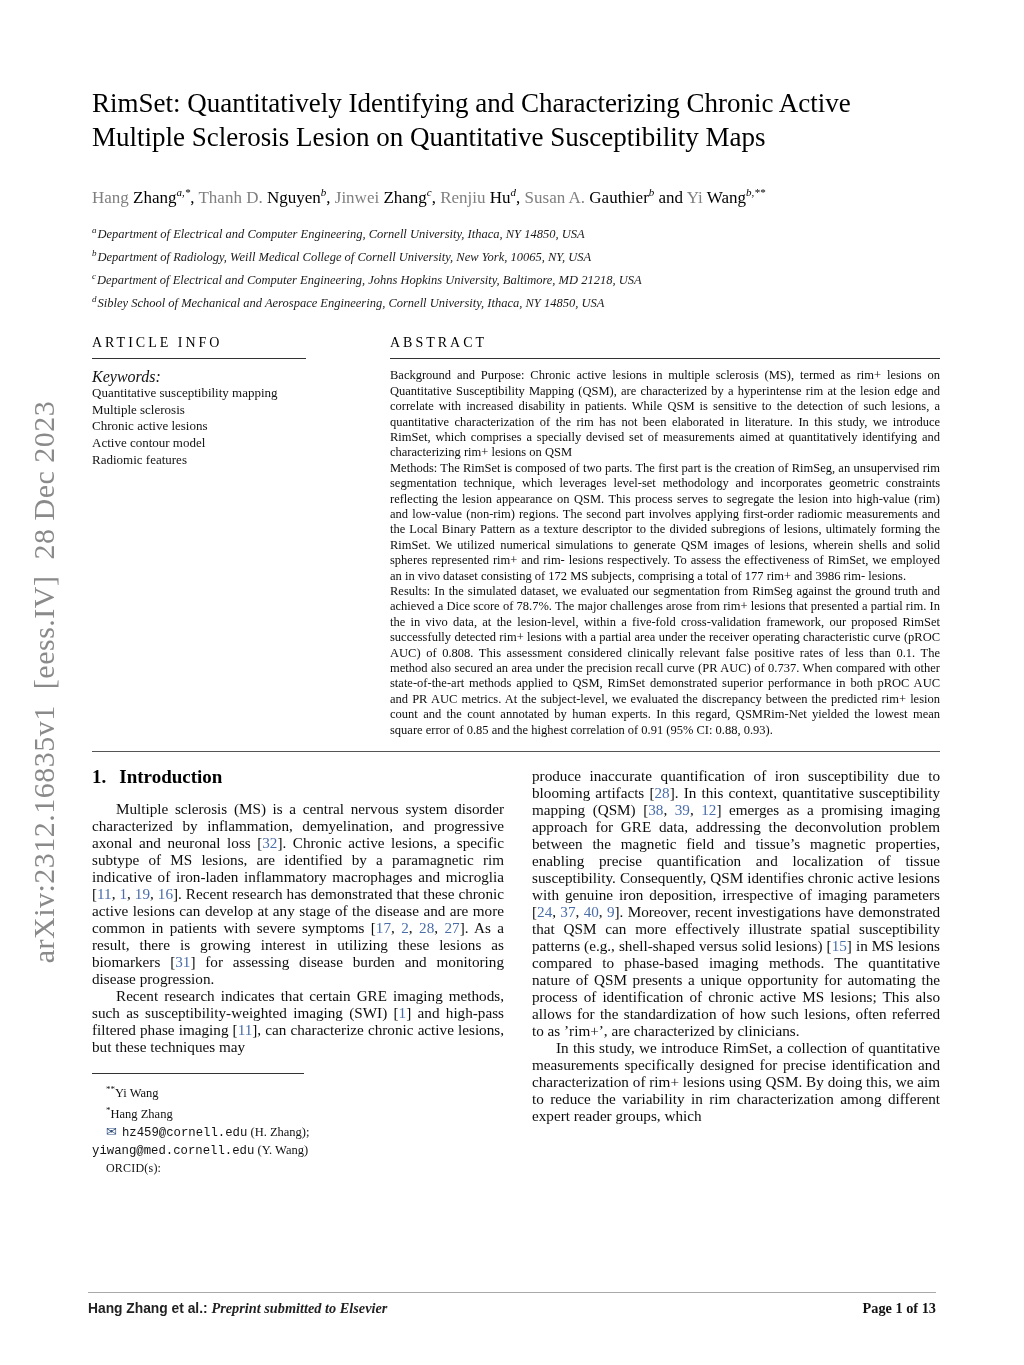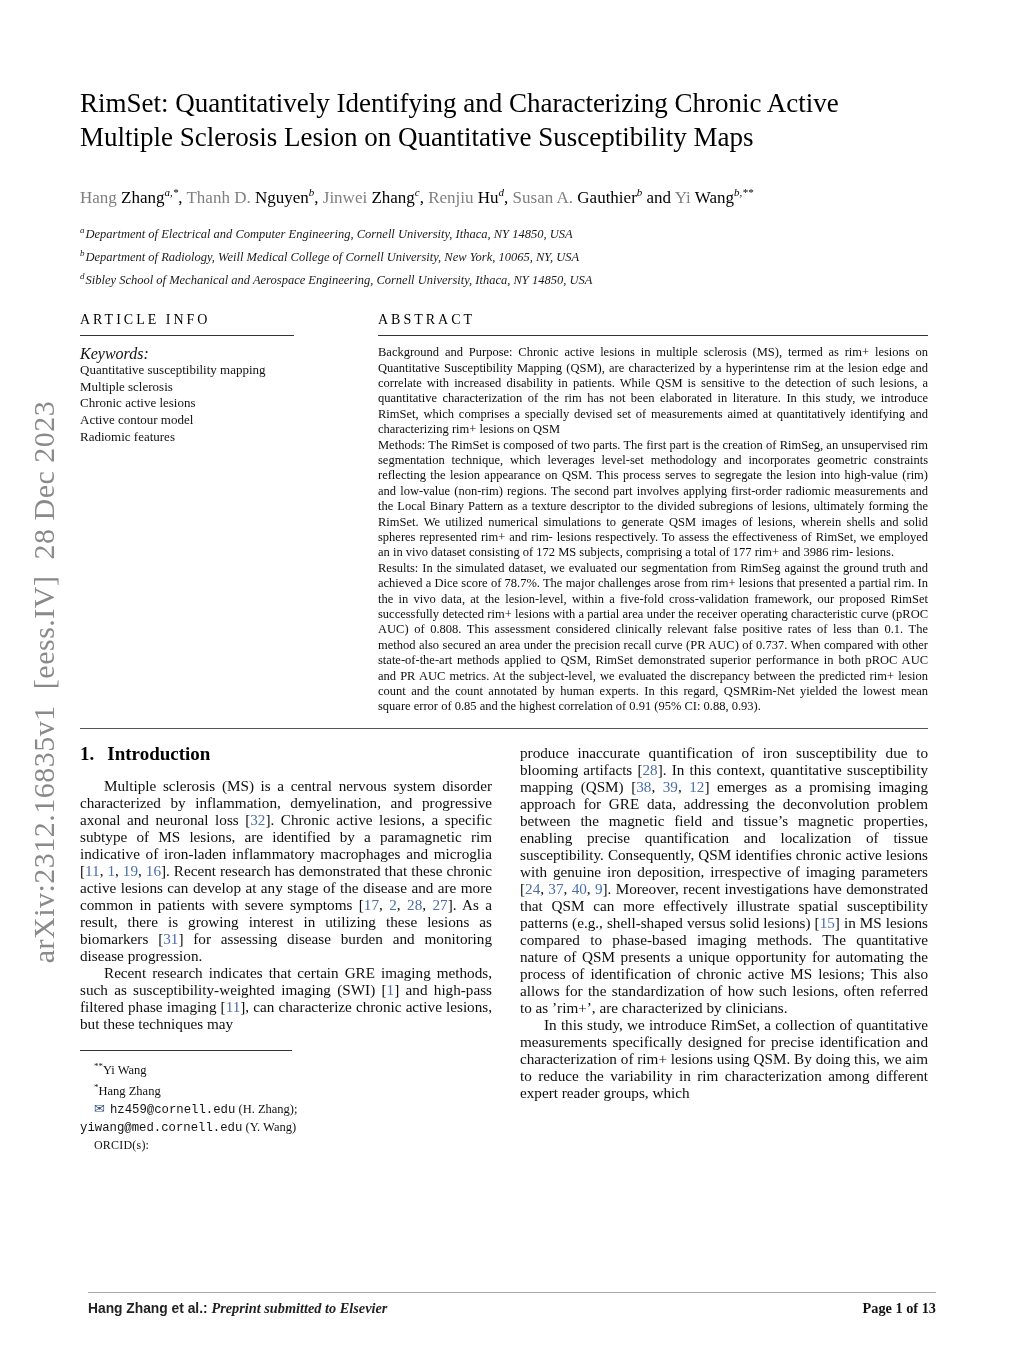--- a/index.html
+++ b/index.html
@@ -6,21 +6,21 @@
   .page {
     position:relative; width:1024px; height:1365px; background:#ffffff;
     font-family:"Liberation Serif", serif; color:#111; overflow:hidden;
   }
   
   .watermark {
     position:absolute; left:44px; top:682px;
     transform:translate(-50%,-50%) rotate(-90deg);
     font-size:30px; color:#8a8a8a; white-space:pre; letter-spacing:0.5px;
   }
-  .content { position:absolute; left:80px; top:86px; width:848px; }
+  .content { position:absolute; left:92px; top:86px; width:848px; }
 
   .title { font-size:27px; line-height:34px; font-weight:normal; margin:0; color:#000; }
 
   .authors { margin-top:32px; font-size:17px; color:#000; }
   .authors .first { color:#7f7f7f; }
   .authors .last  { color:#000; }
   .authors sup { font-size:11px; font-style:italic; }
 
   .affiliations { margin-top:13px; }
   .affil { font-style:italic; font-size:12.5px; line-height:19px; color:#1a1a1a; }
@@ -83,20 +83,21 @@
       <span class="author"><span class="first">Thanh D. </span><span class="last">Nguyen</span><sup>b</sup><span>,  </span></span>
       <span class="author"><span class="first">Jinwei </span><span class="last">Zhang</span><sup>c</sup><span>,  </span></span>
       <span class="author"><span class="first">Renjiu </span><span class="last">Hu</span><sup>d</sup><span>,  </span></span>
       <span class="author"><span class="first">Susan A. </span><span class="last">Gauthier</span><sup>b</sup><span> and  </span></span>
       <span class="author"><span class="first">Yi </span><span class="last">Wang</span><sup>b,**</sup></span>
     </div>
 
     <div class="affiliations">
       <div class="affil"><sup>a</sup><span>Department of Electrical and Computer Engineering, Cornell University, Ithaca, NY 14850, USA</span></div>
       <div class="affil"><sup>b</sup><span>Department of Radiology, Weill Medical College of Cornell University, New York, 10065, NY, USA</span></div>
+      <div class="affil"><sup>c</sup><span>Department of Electrical and Computer Engineering, Johns Hopkins University, Baltimore, MD 21218, USA</span></div>
       <div class="affil"><sup>d</sup><span>Sibley School of Mechanical and Aerospace Engineering, Cornell University, Ithaca, NY 14850, USA</span></div>
     </div>
 
     <div class="info-row">
       <section class="col-info">
         <h2 class="sec-cap">ARTICLE INFO</h2>
         <hr class="head-rule">
         <div class="kw-label">Keywords:</div>
         <div class="keyword">Quantitative susceptibility mapping</div>
         <div class="keyword">Multiple sclerosis</div>

